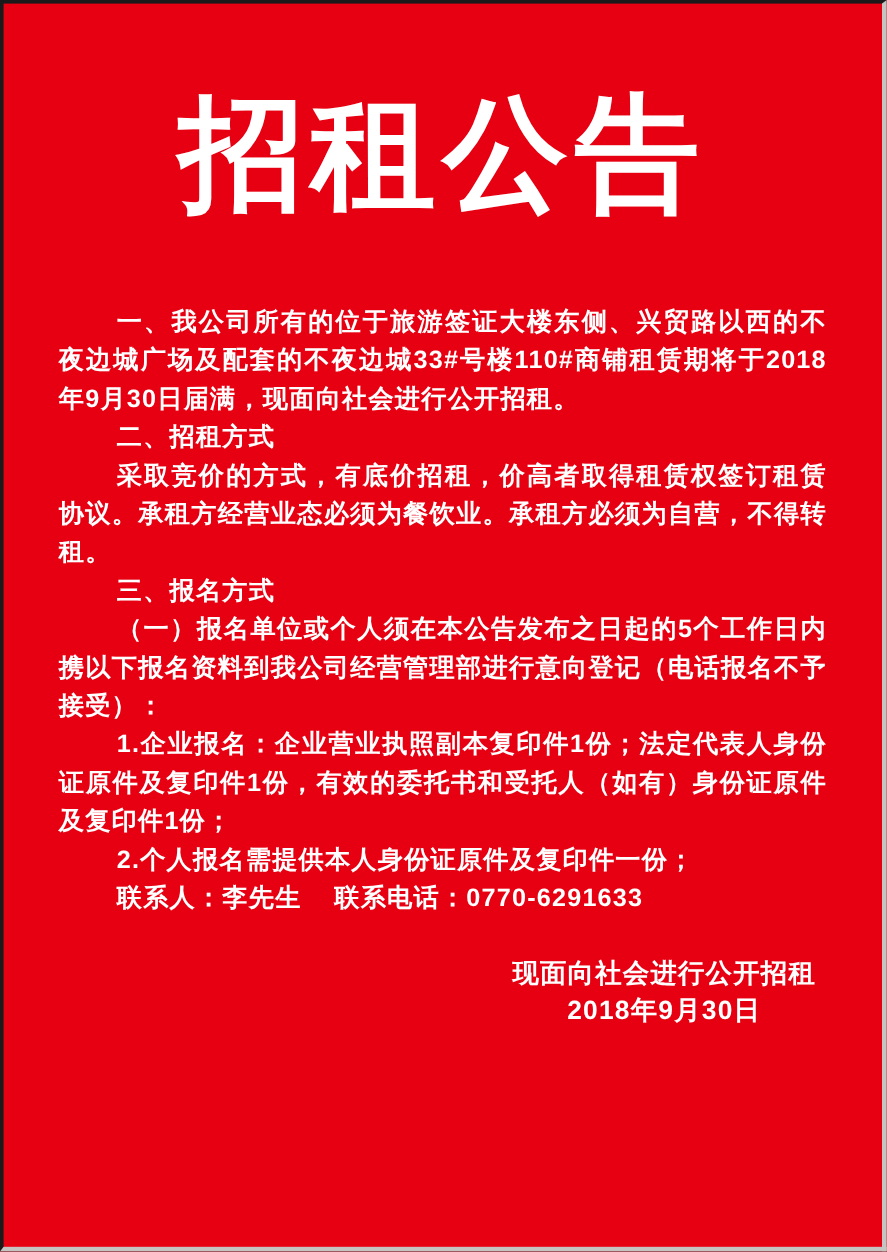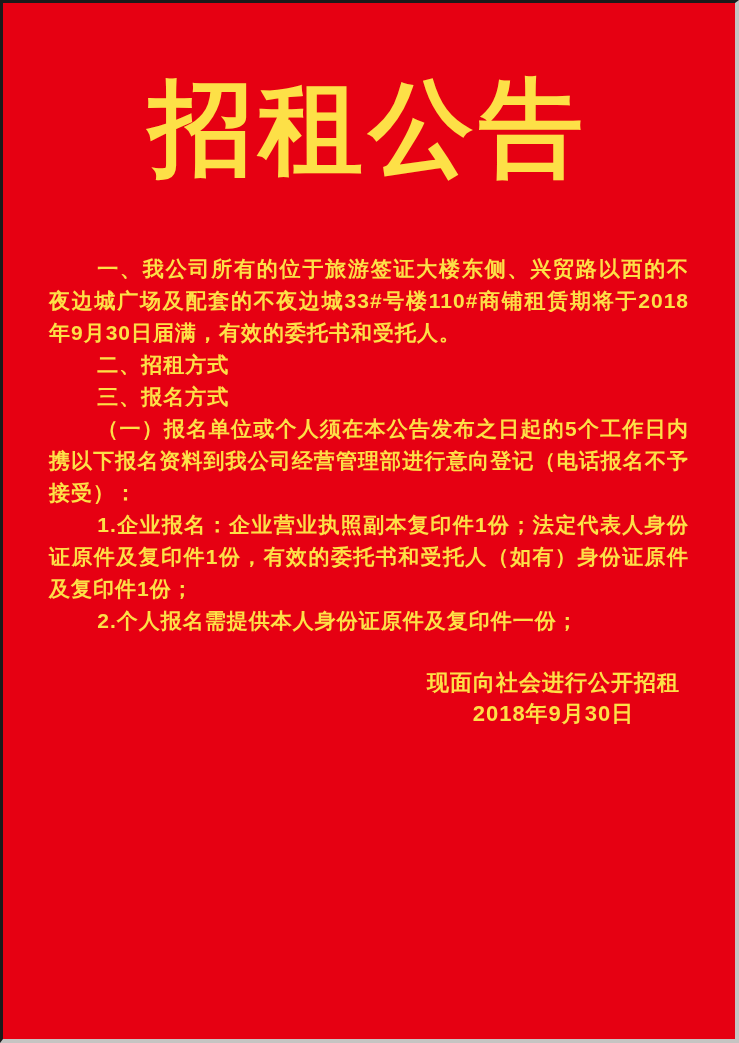--- a/index.html
+++ b/index.html
@@ -11,21 +11,21 @@
     position: relative;
     width: 739px;
     height: 1043px;
     box-sizing: border-box;
     background: #e60012;
     border-top: 3px solid #1a1a1a;
     border-left: 3px solid #1a1a1a;
     border-right: 4px solid #c6c4c2;
     border-bottom: 4px solid #c6c4c2;
     overflow: hidden;
-    color: #fde047;
+    color: #ffffff;
     font-family: "Liberation Sans", sans-serif;
     font-weight: bold;
   }
   .title {
     margin: 66px 0 0 0;
     text-align: center;
     font-family: "DejaVu Serif", serif;
     font-weight: bold;
     font-size: 104px;
     line-height: 118px;
@@ -61,26 +61,28 @@
   }
 </style>
 </head>
 <body>
 
 <div class="poster">
   <h1 class="title">招租公告</h1>
 
   <div class="body">
 
-    <p class="para">一、我公司所有的位于旅游签证大楼东侧、兴贸路以西的不夜边城广场及配套的不夜边城33#号楼110#商铺租赁期将于2018年9月30日届满，有效的委托书和受托人。</p>
+    <p class="para">一、我公司所有的位于旅游签证大楼东侧、兴贸路以西的不夜边城广场及配套的不夜边城33#号楼110#商铺租赁期将于2018年9月30日届满，现面向社会进行公开招租。</p>
       <p class="para">二、招租方式</p>
+      <p class="para">采取竞价的方式，有底价招租，价高者取得租赁权签订租赁协议。承租方经营业态必须为餐饮业。承租方必须为自营，不得转租。</p>
       <p class="para">三、报名方式</p>
       <p class="para">（一）报名单位或个人须在本公告发布之日起的5个工作日内携以下报名资料到我公司经营管理部进行意向登记（电话报名不予接受）：</p>
       <p class="para">1.企业报名：企业营业执照副本复印件1份；法定代表人身份证原件及复印件1份，有效的委托书和受托人（如有）身份证原件及复印件1份；</p>
       <p class="para">2.个人报名需提供本人身份证原件及复印件一份；</p>
+      <p class="para"><span>联系人：</span><span>李先生</span><span class="gap"></span><span>联系电话：</span><span>0770-6291633</span></p>
 
     <div class="signature">
       <div class="sig-inner">
         <div>现面向社会进行公开招租</div>
         <div>2018年9月30日</div>
       </div>
     </div>
   </div>
 </div>
 

